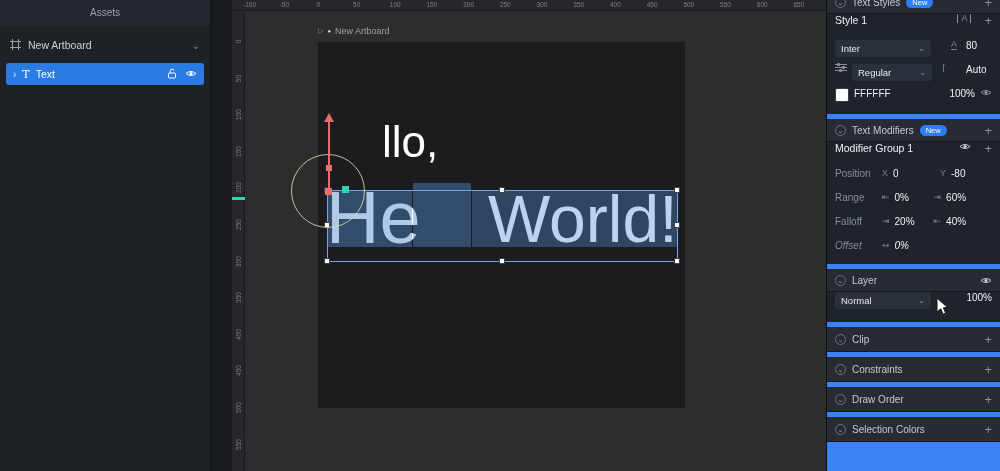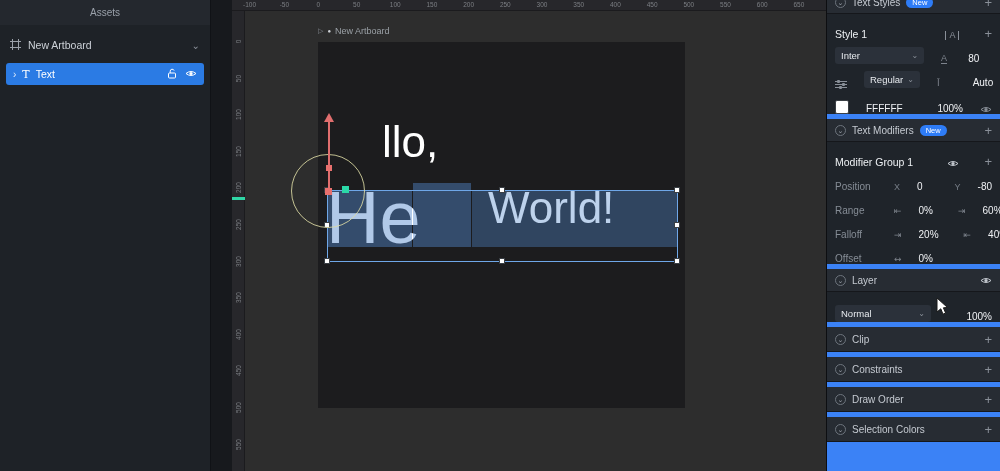--- a/index.html
+++ b/index.html
@@ -30,21 +30,21 @@
   .ruler-marker { position:absolute; left:0; top:186px; width:13px; height:3px; background:#2fd6a5; }
 
   .artboard { position:absolute; left:86px; top:42px; width:367px; height:366px; background:#1c1c1e; }
   .ab-label { position:absolute; left:86px; top:26px; display:flex; align-items:center; gap:4px; font-size:9px; color:#9aa0a6; }
   .ab-label .play { font-size:7px; color:#8a9099; }
   .ab-label .dot { font-size:6px; color:#cfd3d8; }
 
   .frag { position:absolute; color:#ffffff; white-space:nowrap; line-height:1; font-family:"Liberation Sans", sans-serif; }
   .frag-left   { left:94px;  top:181px; font-size:74px; }
   .frag-raised { left:150px; top:120px; font-size:44px; }
-  .frag-right  { left:256px; top:186px; font-size:44px; }
+  .frag-right  { left:256px; top:186px; font-size:66px; }
 
   .sel-box { position:absolute; background:rgba(82,136,205,.45); }
   .sel-box.b1 { left:95px;  top:190px; width:85px;  height:57px; }
   .sel-box.b2 { left:181px; top:183px; width:58px;  height:64px; }
   .sel-box.b3 { left:240px; top:190px; width:206px; height:57px; background:rgba(82,136,205,.38); }
   .sel-rect { position:absolute; left:95px; top:190px; width:351px; height:72px; border:1px solid #6fa7e8; }
   .handle { position:absolute; width:6px; height:6px; background:#ffffff; border:1px solid #3a3f45; }
 
   .falloff-circle { position:absolute; left:59px; top:154px; width:74px; height:74px; border:1px solid rgba(222,220,164,.85); border-radius:50%; }
   .mod-arrow-line { position:absolute; left:96px; top:122px; width:2px; height:68px; background:#e06e6e; }
@@ -54,21 +54,21 @@
   .mod-handle-teal { position:absolute; left:110px; top:186px; width:7px; height:7px; background:#2bd8a8; }
 
   
   .right-panel { position:absolute; left:826px; top:0; width:174px; height:471px; background:#3b82f6; border-left:1px solid #0d0e11; overflow:hidden; }
   .rp-scroll { margin-top:-9px; }
   .sec { background:#1f242a; margin-bottom:5px; }
   .sec-h { height:23px; display:flex; align-items:center; padding:0 8px; background:#272c33; border-bottom:1px solid #15171b; font-size:10px; color:#c5cad1; gap:6px; }
   .cicon { width:11px; height:11px; border:1px solid #6d747d; border-radius:50%; font-size:7px; line-height:9px; text-align:center; color:#9aa1aa; flex:0 0 auto; }
   .badge { background:#2e7cf6; color:#fff; font-size:7.5px; padding:1px 6px; border-radius:7px; }
   .plus { margin-left:auto; color:#8a9099; font-size:13px; line-height:1; }
-  .rp-row { display:flex; align-items:flex-end; padding:0 8px; font-size:10px; color:#e2e6ea; height:24px; gap:17px; }
+  .rp-row { display:flex; align-items:flex-start; padding:0 8px; font-size:10px; color:#e2e6ea; height:24px; gap:5px; }
   .rp-row.tall { height:26px; }
   .rp-name { font-size:10.5px; color:#eef1f4; }
   .dd { height:17px; background:#2b313a; border-radius:3px; display:flex; align-items:center; padding:0 6px; font-size:9.5px; color:#e6e9ed; gap:4px; }
   .dd .dchev { margin-left:auto; color:#8a9099; font-size:8px; }
   .dd.w92 { width:96px; }
   .dd.w78 { width:80px; }
   .gicon { color:#7d838c; font-size:9px; font-family:"DejaVu Sans", sans-serif; }
   .size-a { color:#7d838c; font-size:9px; border-bottom:1px solid #7d838c; line-height:9px; }
   .val { color:#f0f2f5; font-size:10px; }
   .glabel { color:#868d96; font-size:10px; width:42px; flex:0 0 auto; }
@@ -277,21 +277,21 @@
           <span class="gicon" style="margin-left:8px;">⇥</span>
           <span class="val">60%</span>
         </div>
         <div class="rp-row">
           <span class="glabel">Falloff</span>
           <span class="gicon">⇥</span>
           <span class="val" style="width:26px;">20%</span>
           <span class="gicon" style="margin-left:8px;">⇤</span>
           <span class="val">40%</span>
         </div>
-        <div class="rp-row" style="margin-bottom:4px;">
+        <div class="rp-row" style="margin-bottom:4px;font-style:italic;">
           <span class="glabel">Offset</span>
           <span class="gicon">↔</span>
           <span class="val">0%</span>
         </div>
       </div>
 
       <div class="sec">
         <div class="sec-h">
           <span class="cicon">⌄</span>
           <span>Layer</span>

